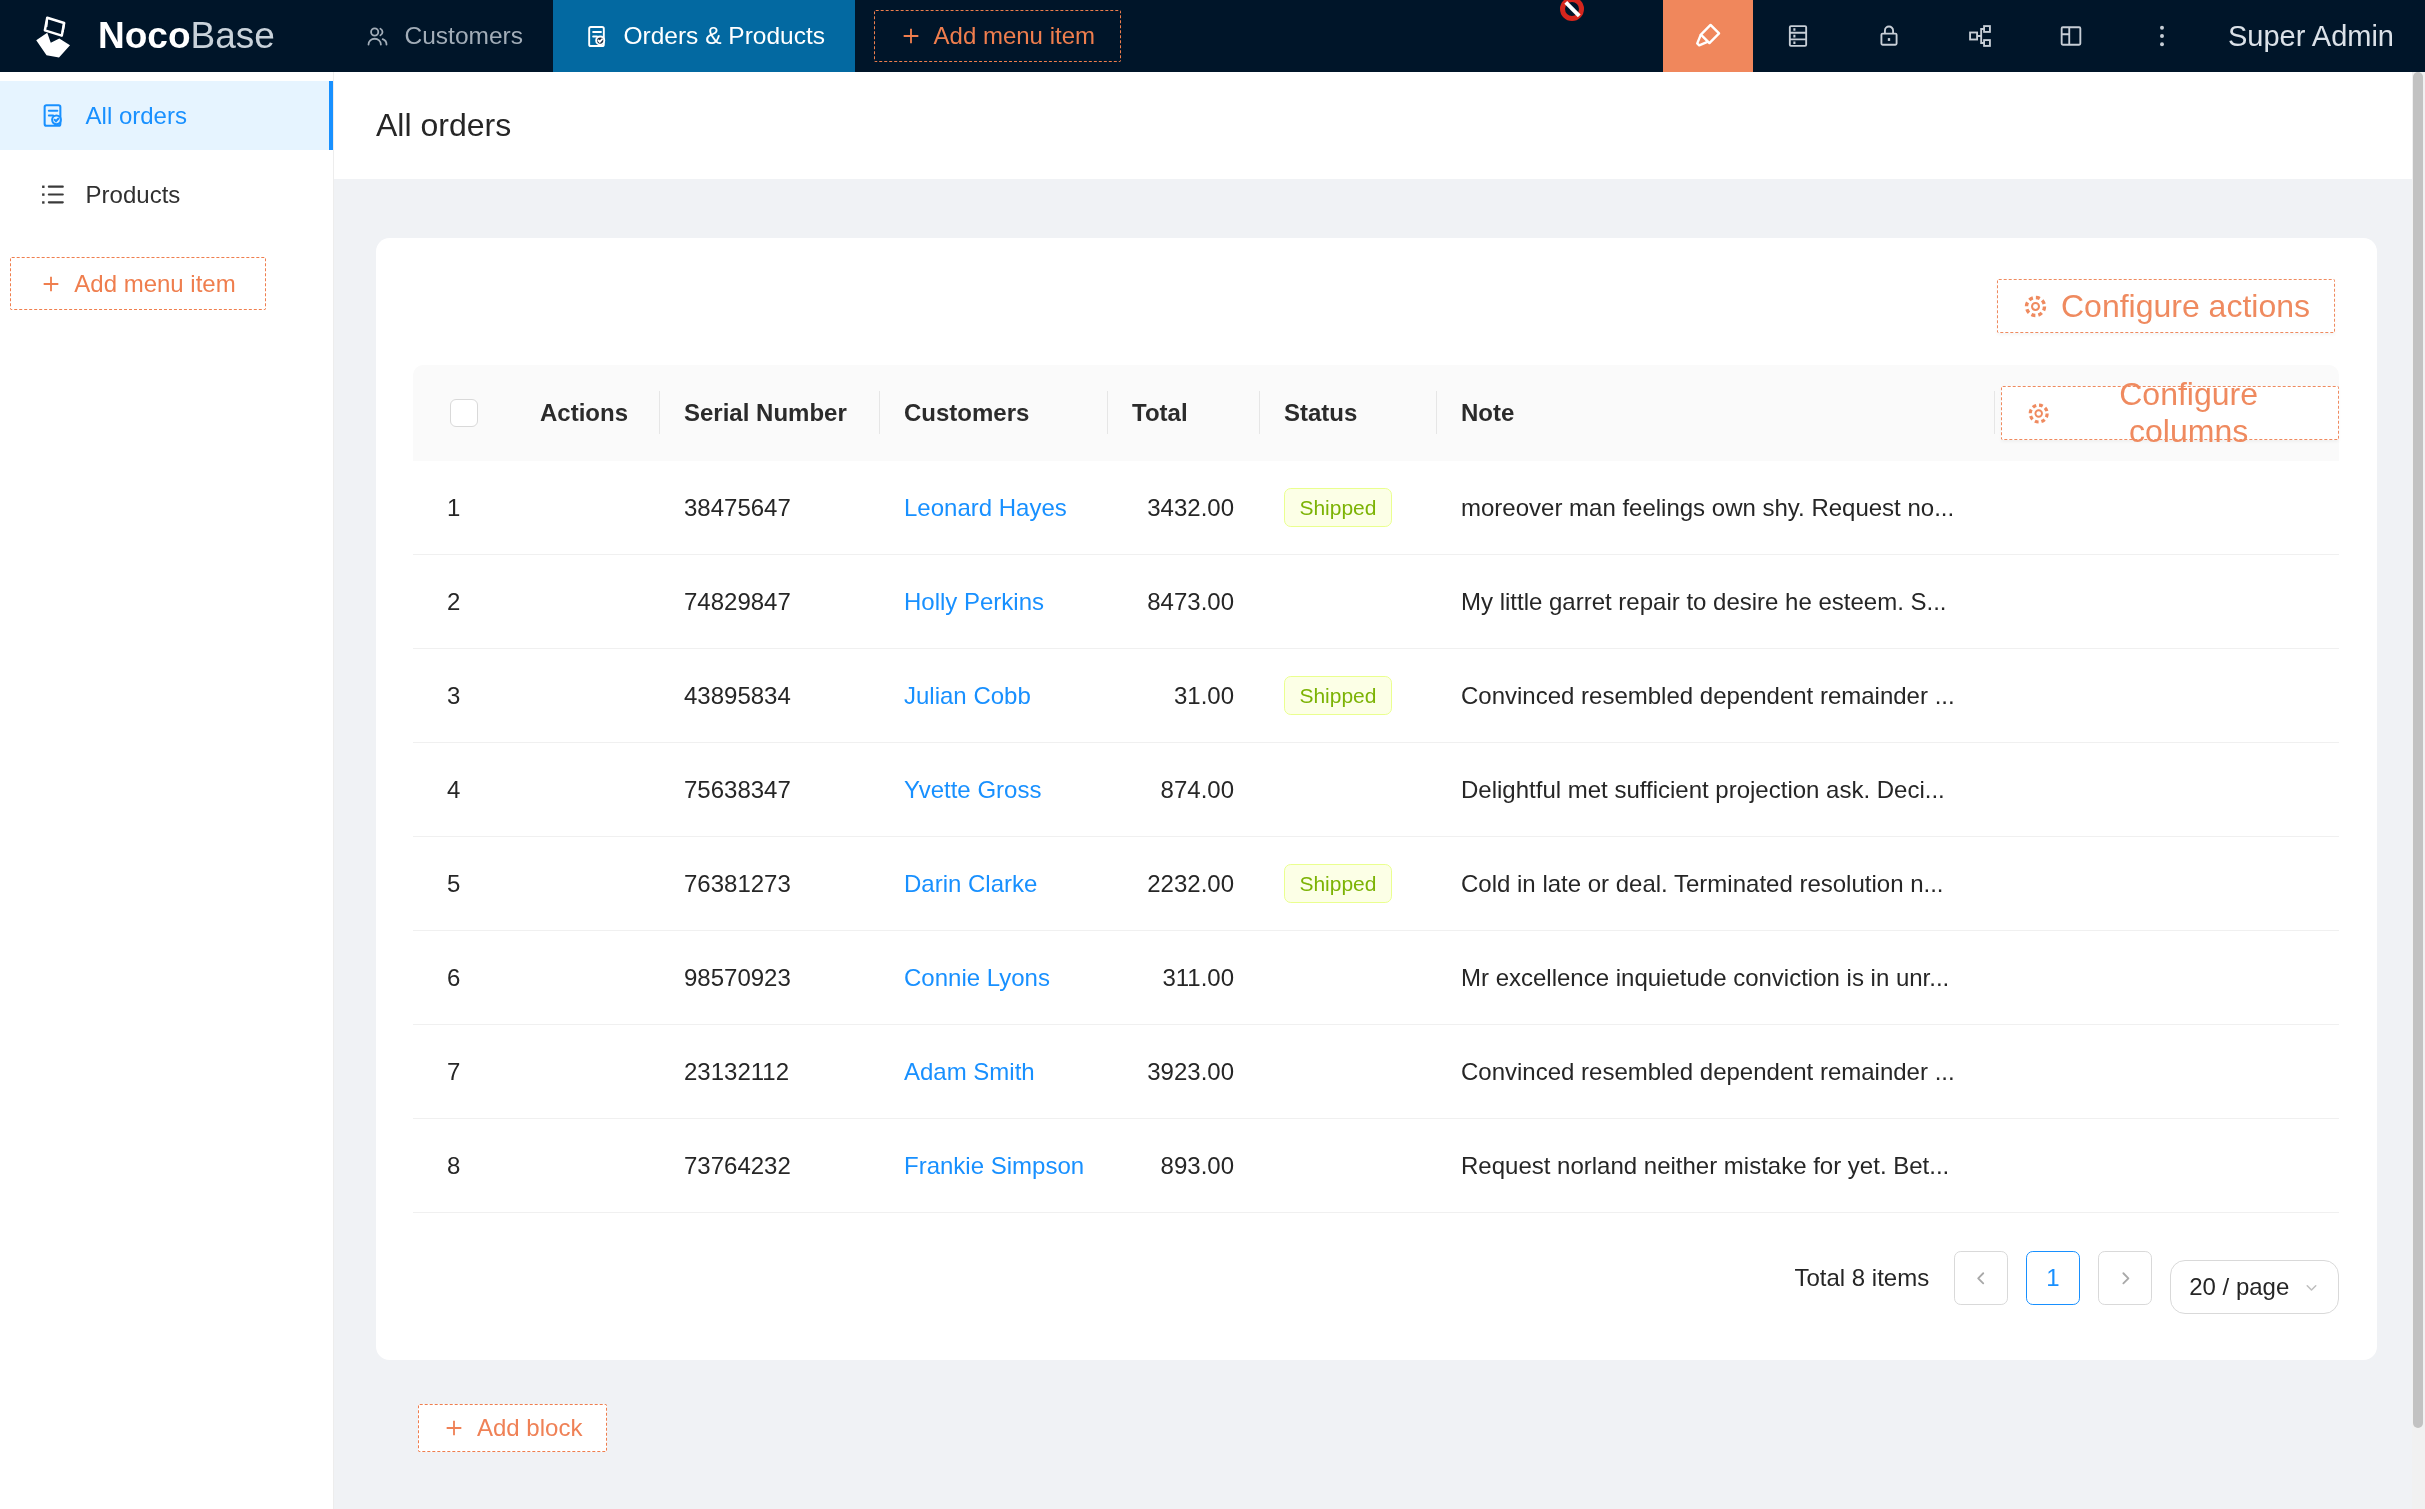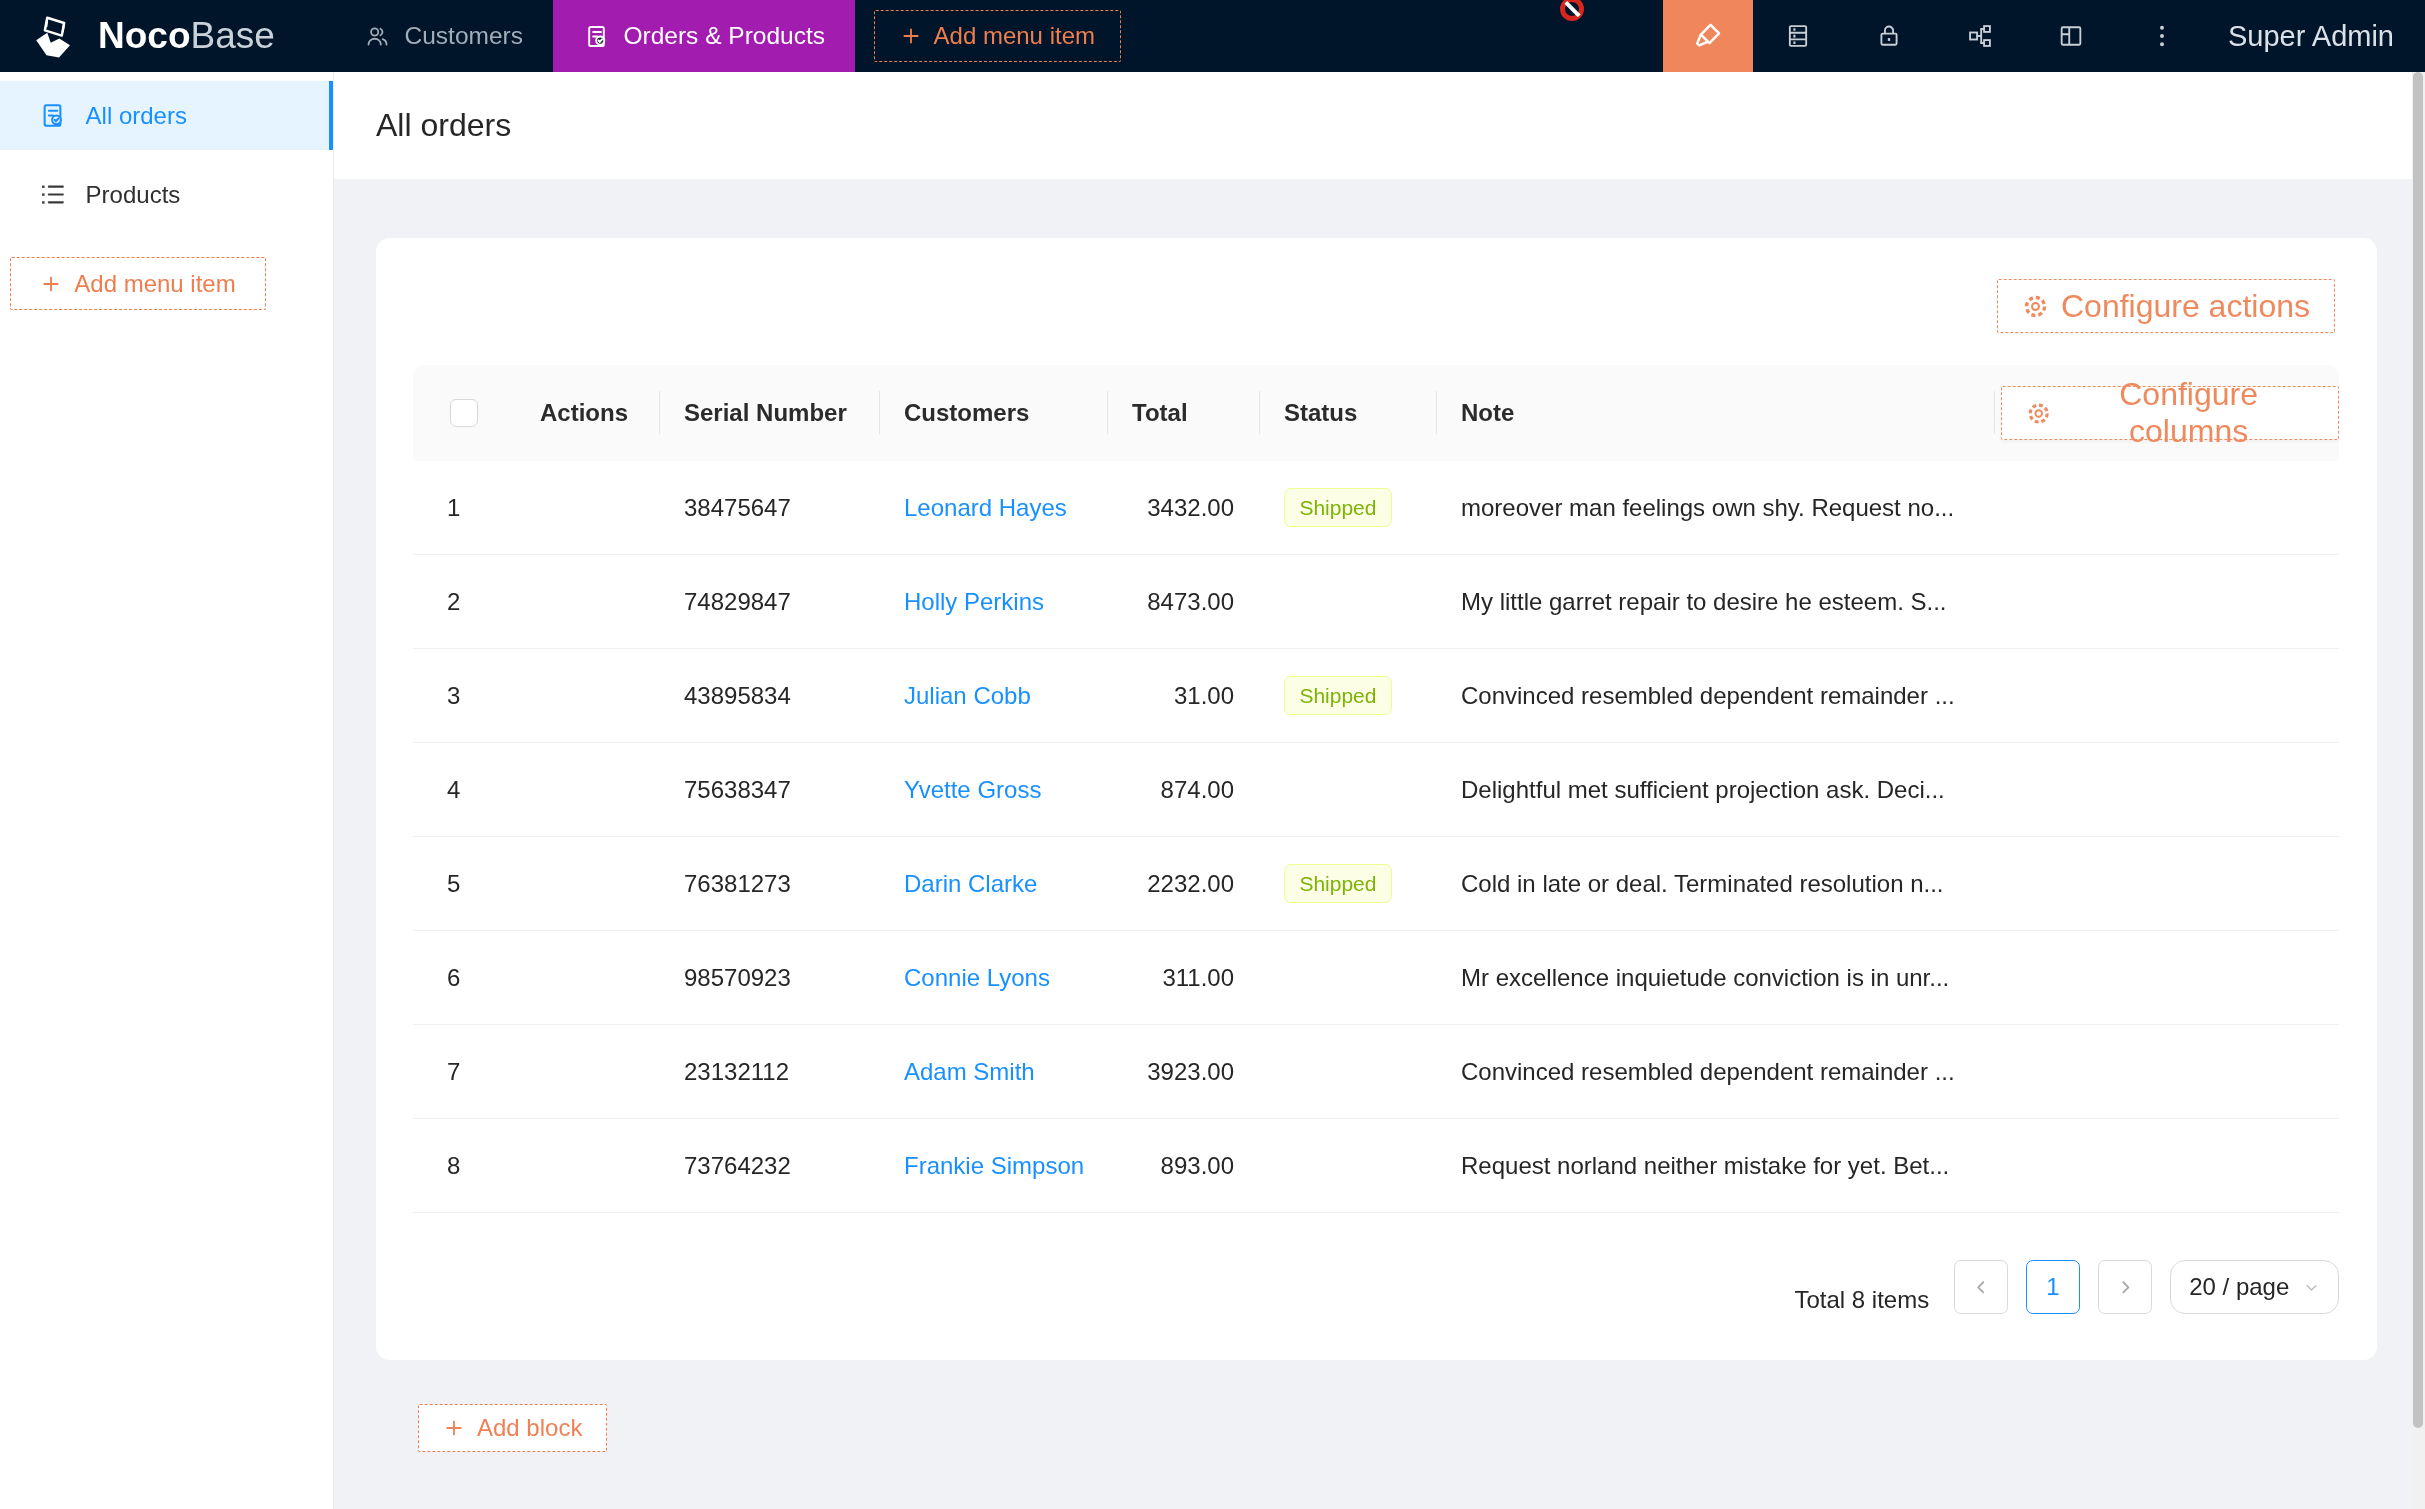--- a/index.html
+++ b/index.html
@@ -6,21 +6,21 @@
   html,body { width:2426px; height:1509px; overflow:hidden; background:#f0f2f5;
               font-family:"Liberation Sans", sans-serif; }
 
   
   .header { position:relative; height:72px; background:#001529; display:flex; align-items:stretch; }
   .logo { width:334px; display:flex; align-items:center; padding-left:32px; gap:12px; flex:none; }
   .logo-text { font-size:37px; letter-spacing:0; color:#fff; white-space:nowrap; }
   .logo-text b { font-weight:700; }
   .logo-text span { font-weight:300; color:#c9d2da; }
   .tab { display:flex; align-items:center; gap:13.5px; padding:0 30px; font-size:24.5px; color:#a2adb8; cursor:pointer; }
-  .tab.active { background:#a21caf; color:#fff; --icon-bg:#1b2a3d; }
+  .tab.active { background:#0369a1; color:#fff; --icon-bg:#1b2a3d; }
   .tab svg { width:27px; height:27px; }
   .hdr-add-btn { align-self:center; margin-left:18.6px; height:52px; padding:0 25px; display:flex; align-items:center; gap:12px;
                  border:1.7px dashed #ef7e4e; color:#ef7e4e; font-size:24px; background:transparent; border-radius:1.7px; cursor:pointer; white-space:nowrap; }
   .hdr-spacer { flex:1; }
   .pen-btn { width:90px; background:#f0875c; display:flex; align-items:center; justify-content:center; cursor:pointer; flex:none; }
   .pen-btn svg { width:34px; height:34px; }
   .hdr-icon { width:91px; display:flex; align-items:center; justify-content:center; color:#c7ced6; cursor:pointer; flex:none; }
   .hdr-icon svg { width:28px; height:28px; }
   .hdr-user { display:flex; align-items:center; padding:0 32px 0 20px; color:#dbe1e8; font-size:29px; cursor:pointer; white-space:nowrap; }
   .blocked-cursor { position:absolute; left:1560px; top:-3.4px; width:24px; height:24px; border-radius:50%;
@@ -63,21 +63,21 @@
   .tbody .tr { height:94px; border-bottom:0.8px solid #f0f0f0; font-size:24px; color:#262626; background:#fff; }
   .td { padding-left:25px; overflow:hidden; }
   .td.c1 { padding-left:34px; }
   .td.c5 { text-align:right; padding-right:25px; padding-left:0; }
   .td.c7 { white-space:nowrap; text-overflow:ellipsis; }
   .link { color:#1890ff; text-decoration:none; cursor:pointer; }
   .tag-lime { display:inline-block; font-size:21px; line-height:1; padding:7.6px 14.4px; border-radius:6.8px;
               background:#fcffe6; border:0.8px solid #eaff8f; color:#7cb305; }
 
   
-  .pagination { width:1926px; margin-top:29px; display:flex; justify-content:flex-end; align-items:flex-end; gap:18px; }
+  .pagination { width:1926px; margin-top:29px; display:flex; justify-content:flex-end; align-items:center; gap:18px; }
   .pg-total { font-size:24px; color:#262626; margin-right:6.8px; }
   .pg-btn { width:54px; height:54px; border:0.8px solid #d9d9d9; border-radius:6.8px; background:#fff;
             display:flex; align-items:center; justify-content:center; color:#a9a9a9; cursor:pointer; }
   .pg-btn svg { width:18.6px; height:18.6px; }
   .pg-btn.current { border-color:#1890ff; color:#1890ff; font-size:24px; }
   .pg-size { height:54px; min-width:169px; border:0.8px solid #d9d9d9; border-radius:15px; background:#fff;
              display:flex; align-items:center; justify-content:center; gap:13.5px; font-size:24px; color:#262626; cursor:pointer; padding:0 17px;margin-top:18px; }
   .pg-size svg { width:17px; height:17px; color:#bfbfbf; }
 
   .add-block-btn { margin:44px 0 0 42px; height:48px; display:inline-flex; align-items:center; gap:12px; padding:0 24px;

